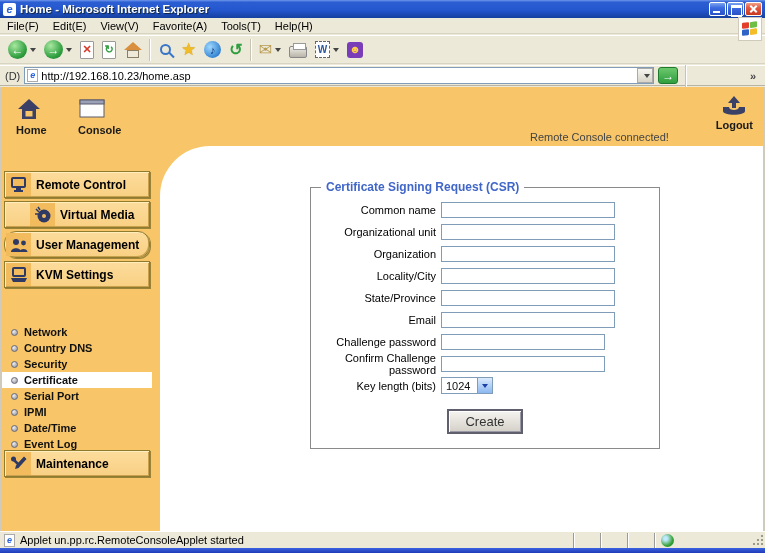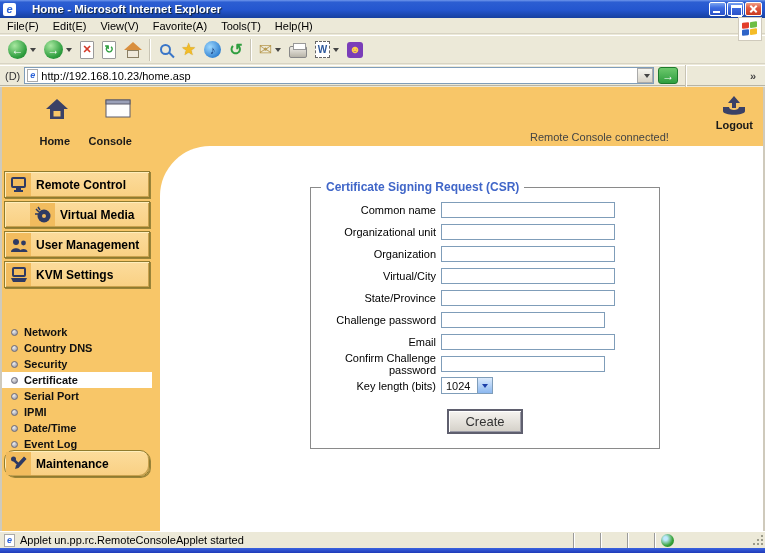--- a/index.html
+++ b/index.html
@@ -6,21 +6,21 @@
   body { font-family:"Liberation Sans", sans-serif; background:#555; }
   .win { position:relative; width:765px; height:553px; background:#ECE9D8; overflow:hidden; }
 
   
   .titlebar { position:absolute; left:0; top:0; right:0; height:18px;
     background:linear-gradient(180deg,#6f97ec 0%,#2c5ed2 12%,#2456cf 55%,#16409f 100%);
     display:flex; align-items:center; padding:0 3px; }
   .ieicon { width:13px; height:13px; background:#fff; border-radius:2px; display:flex;
     align-items:center; justify-content:center; color:#2a62d8; font-weight:bold;
     font-style:italic; font-size:11px; line-height:1; }
-  .title-text { color:#fff; font-weight:bold; font-size:11.5px; margin-left:16px;
+  .title-text { color:#fff; font-weight:bold; font-size:11.5px; margin-left:4px;
     text-shadow:1px 1px 1px #123; flex:1; white-space:nowrap; }
   .wbtn { width:17px; height:14px; border:1px solid #fff; border-radius:2px; margin-left:1px;
     background:linear-gradient(180deg,#7ba4f0,#3b6ae0 40%,#2a52c8); position:relative; }
   .wbtn.min::after { content:""; position:absolute; left:3px; bottom:2px; width:7px; height:2px; background:#fff; }
   .wbtn.max::after { content:""; position:absolute; left:3px; top:2px; width:9px; height:8px;
     border:1px solid #fff; border-top:3px solid #fff; }
   .wbtn.close { background:linear-gradient(180deg,#f0a088,#e25940 40%,#c83a22); }
   .wbtn.close::before, .wbtn.close::after { content:""; position:absolute; left:3px; top:5px;
     width:9px; height:2px; background:#fff; }
   .wbtn.close::before { transform:rotate(45deg); }
@@ -92,21 +92,21 @@
     justify-content:center; line-height:1; }
   .chev { margin-left:auto; color:#444; font-weight:bold; padding-right:4px; }
 
   
   .page { position:absolute; left:0; top:87px; right:0; height:444px; background:#F8C668;
     border-left:2px solid #cfcabc; border-right:2px solid #cfcabc; }
   .content { position:absolute; left:158px; top:59px; right:0; bottom:0; background:#fff;
     border-top-left-radius:50px; }
 
   .banner-item { position:absolute; top:10px; width:54px; display:flex; flex-direction:column;
-    align-items:flex-end; gap:14px; }
+    align-items:flex-start; gap:3px; }
   .banner-label { font-size:11px; font-weight:bold; color:#1a1a1a; }
   .banner-status { position:absolute; top:44px; left:528px; font-size:11px; color:#444; white-space:nowrap; }
   .logout-item { position:absolute; top:8px; right:10px; display:flex; flex-direction:column;
     align-items:center; gap:2px; }
 
   
   .sbtn { position:absolute; left:2px; width:146px; height:27px; display:flex; align-items:center;
     background:linear-gradient(180deg,#fcdc9c,#f9d083); border:1px solid #8f7b2e;
     box-shadow:inset 1px 1px 0 #ffeebb, inset -1px -1px 0 #c9a14e, 1px 1px 0 #9a8339; cursor:pointer; }
   .sbtn .ic { width:25px; height:23px; margin:1px 5px 1px 1px; background:#f2bc5e;
@@ -291,21 +291,21 @@
     <div class="sbtn" style="top:114px;padding-left:24px;">
       <span class="ic">
         <svg width="18" height="18" viewBox="0 0 18 18">
             <circle cx="10" cy="10" r="6.5" fill="#2e3a63"></circle>
             <circle cx="10" cy="10" r="2" fill="#f2bc5e"></circle>
             <path d="M2 3l3 3M1 8h3M4 1l2 3" stroke="#2e3a63" stroke-width="1.5"></path>
           </svg>
       </span>
       <span class="lbl">Virtual Media</span>
     </div>
-    <div class="sbtn" style="top:144px;">
+    <div class="sbtn" style="top:144px;border-radius:12px;">
       <span class="ic">
         <svg width="18" height="18" viewBox="0 0 18 18">
             <circle cx="6" cy="6" r="3" fill="#2e3a63"></circle>
             <path d="M1 16c0-5 10-5 10 0z" fill="#2e3a63"></path>
             <circle cx="13.5" cy="7" r="2.4" fill="#2e3a63"></circle>
             <path d="M9.5 16c0-4 8-4 8 0z" fill="#2e3a63"></path>
           </svg>
       </span>
       <span class="lbl">User Management</span>
     </div>
@@ -345,21 +345,21 @@
     </div>
     <div class="subitem" style="top:333px;">
       <span class="bullet"></span>
       <span>Date/Time</span>
     </div>
     <div class="subitem" style="top:349px;">
       <span class="bullet"></span>
       <span>Event Log</span>
     </div>
 
-    <div class="sbtn" style="top:363px;border-radius:10px;">
+    <div class="sbtn" style="top:363px;">
       <span class="ic">
         <svg width="18" height="18" viewBox="0 0 18 18">
             <path d="M3 4l6 6M15 3 8 10" stroke="#2e3a63" stroke-width="2.5"></path>
             <circle cx="3.5" cy="4" r="2.5" fill="#2e3a63"></circle>
             <path d="M14 1.5l2.5 2.5-8 9-3.5 1 1-3.5z" fill="#2e3a63"></path>
           </svg>
       </span>
       <span class="lbl">Maintenance</span>
     </div>
 
@@ -372,34 +372,34 @@
         </div>
         <div class="frow">
           <span class="flabel">Organizational unit</span>
           <input class="fld" value="" style="">
         </div>
         <div class="frow">
           <span class="flabel">Organization</span>
           <input class="fld" value="" style="">
         </div>
         <div class="frow">
-          <span class="flabel">Virtual/City</span>
+          <span class="flabel">Locality/City</span>
           <input class="fld" value="" style="">
         </div>
         <div class="frow">
           <span class="flabel">State/Province</span>
+          <input class="fld" value="" style="">
+        </div>
+        <div class="frow">
+          <span class="flabel">Email</span>
           <input class="fld" value="" style="">
         </div>
         <div class="frow">
           <span class="flabel">Challenge password</span>
           <input class="fld short" value="" style="">
-        </div>
-        <div class="frow">
-          <span class="flabel">Email</span>
-          <input class="fld" value="" style="">
         </div>
         <div class="frow">
           <span class="flabel">Confirm Challenge password</span>
           <input class="fld short" value="" style="">
         </div>
         <div class="frow">
           <span class="flabel">Key length (bits)</span>
           <span class="selectbox">
             <span class="selval">1024</span>
             <span class="selbtn">

